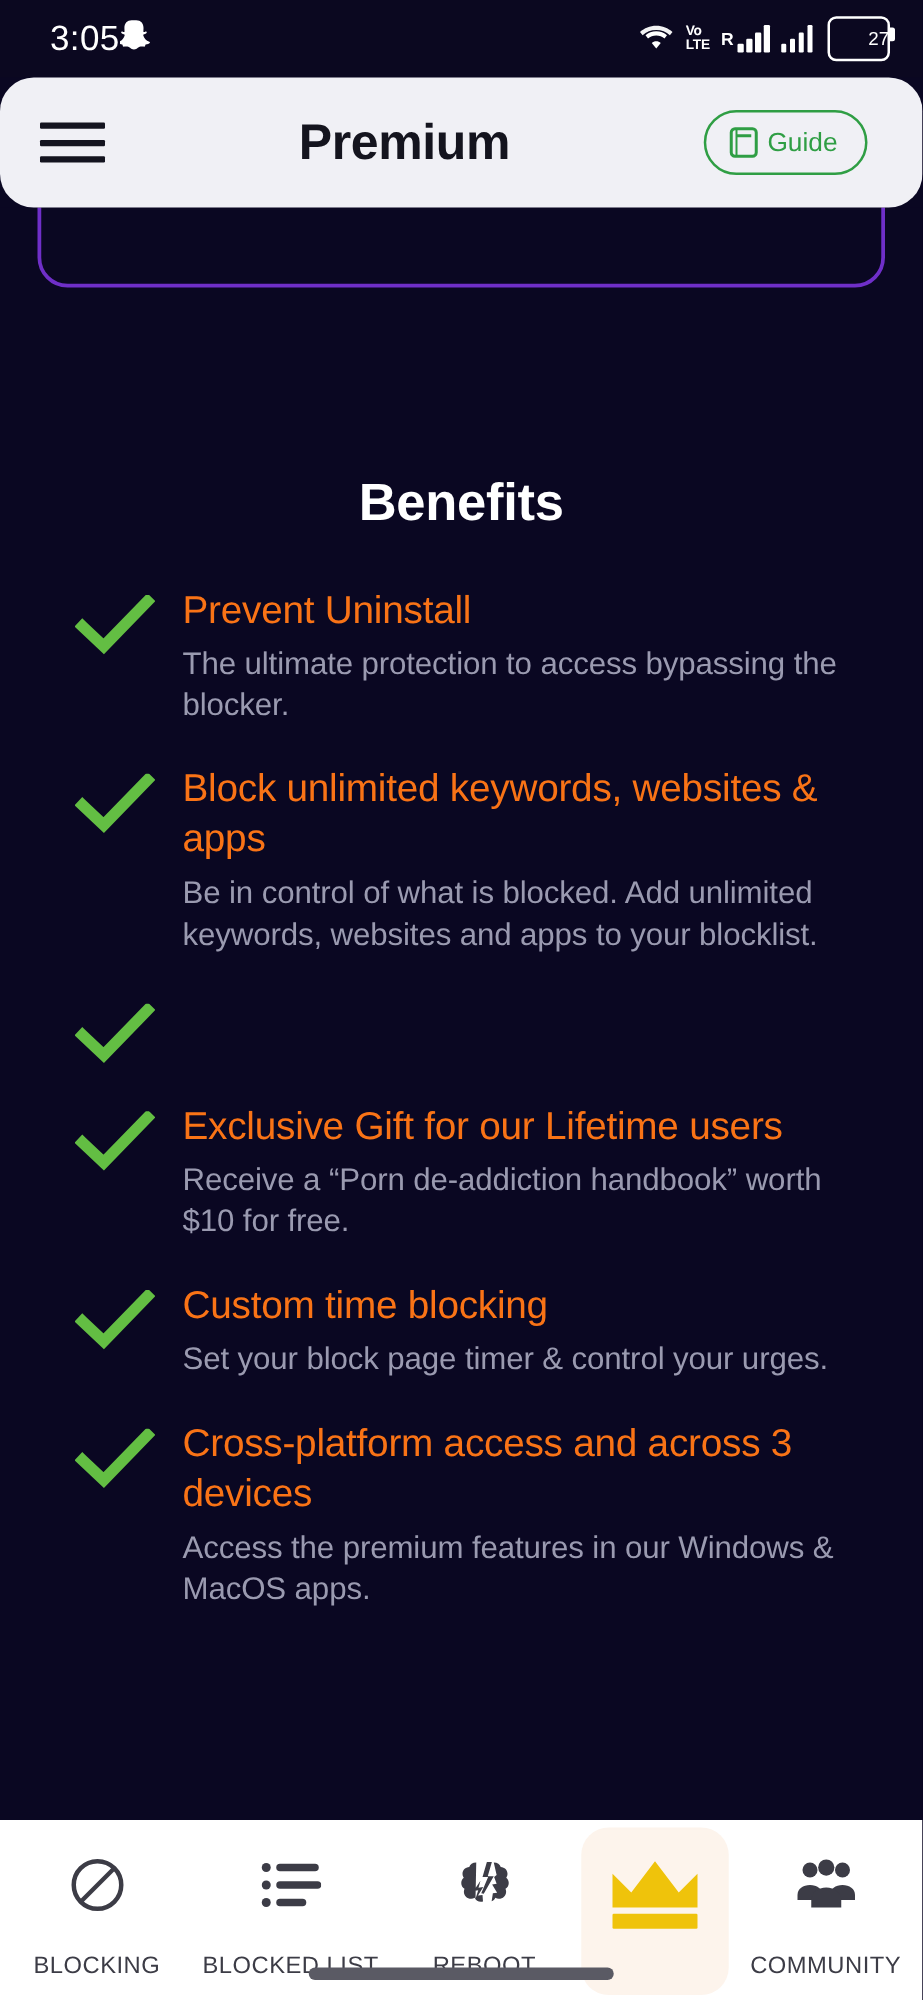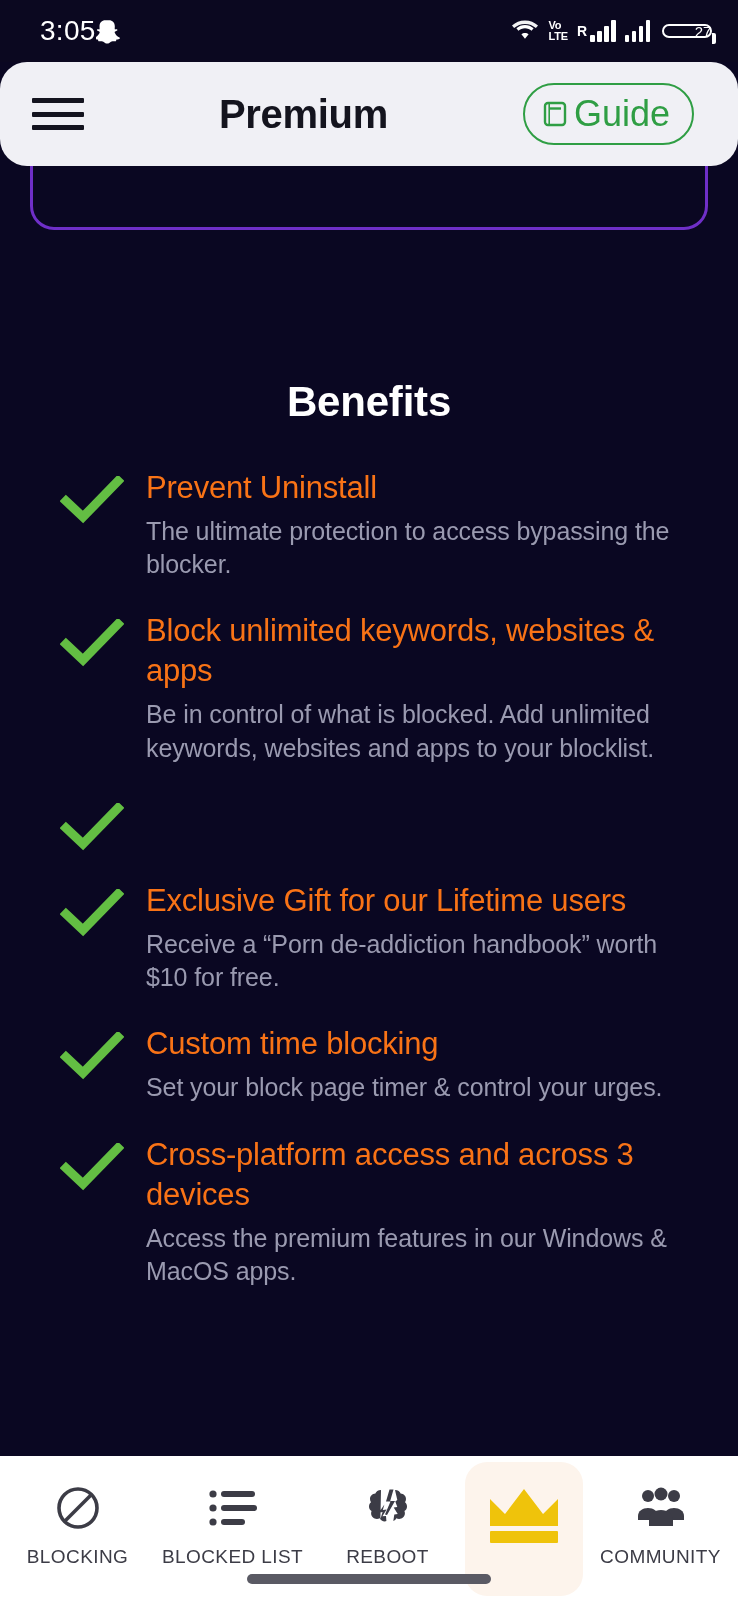--- a/index.html
+++ b/index.html
@@ -10,55 +10,55 @@
     overflow:hidden;
   }
   .phone { position:relative; width:738px; height:1600px; background:#0a0722; display:flex; flex-direction:column; }
 
   
   .statusbar {
     height:62px; background:#0b0820; flex:0 0 62px;
     display:flex; align-items:center; justify-content:space-between;
     padding:0 26px 0 40px; color:#ffffff;
   }
-  .sb-left { display:flex; align-items:flex-end; }
+  .sb-left { display:flex; align-items:flex-start; }
   .sb-clock { font-size:28px; font-weight:400; letter-spacing:0.3px; color:#fff; }
   .sb-right { display:flex; align-items:center; gap:9px; }
   .ghost-icon { width:26px; height:28px; display:block; }
   .wifi-icon { width:30px; height:24px; display:block; }
   .volte { display:flex; flex-direction:column; align-items:flex-start; line-height:1; }
   .volte span { font-size:11px; font-weight:700; letter-spacing:-0.2px; }
   .sig-group { display:flex; align-items:flex-end; gap:2px; }
   .sig-r { font-size:14px; font-weight:600; margin-right:1px; align-self:center; }
   .bars { display:flex; align-items:flex-end; gap:2.5px; height:22px; }
   .bars i { width:4.5px; background:#fff; display:block; border-radius:1px; }
   .b1{height:7px;} .b2{height:11px;} .b3{height:16px;} .b4{height:22px;}
   .battery {
-    width:50px; height:14px; border:2.5px solid #fff; border-radius:7px;
+    width:50px; height:36px; border:2.5px solid #fff; border-radius:7px;
     display:flex; align-items:center; justify-content:center; position:relative; margin-left:3px;padding-left:32px;
   }
   .battery::after { content:""; position:absolute; right:-6px; top:7px; width:4px; height:11px; background:#fff; border-radius:0 2px 2px 0; }
   .battery span { font-size:15px; font-weight:500; line-height:1; }
 
   
   .appbar {
     flex:0 0 104px; height:104px; background:#f0f0f5;
     display:flex; align-items:center; justify-content:space-between;
     padding:0 44px 0 32px; position:relative; z-index:5;border-radius:27px;
   }
   .hamburger { width:52px; height:40px; display:flex; flex-direction:column; justify-content:space-between; padding:4px 0; cursor:pointer; }
   .hamburger i { display:block; height:5px; background:#14141f; border-radius:1px; width:100%; }
   .appbar-title { font-size:40px; font-weight:700; color:#14141e; letter-spacing:-0.3px; }
   .guide-btn {
     display:flex; align-items:center; gap:7px;
     border:2.5px solid #2f9e44; border-radius:40px;
     padding:11px 22px 11px 18px; color:#2f9e44; background:transparent; cursor:pointer;
   }
   .guide-btn .book-icon { width:24px; height:26px; display:block; }
-  .guide-btn .label { font-size:36px; font-weight:400; line-height:1; }
+  .guide-btn .label { font-size:21px; font-weight:400; line-height:1; }
 
   
   .content { flex:1 1 auto; background:#0a0722; position:relative; overflow:hidden; }
 
   .card-peek {
     position:absolute; top:-56px; left:30px; right:30px; height:120px;
     border:3px solid #6f2fc8; border-radius:24px; background:#0a0722;
   }
 
   .section-title {
@@ -80,21 +80,21 @@
     margin-top:7px; letter-spacing:-0.1px;
   }
 
   
   .bottomnav {
     flex:0 0 144px; height:144px; background:#ffffff;
     display:flex; align-items:flex-start; justify-content:space-around;
     padding-top:18px; position:relative; z-index:5;
   }
   .nav-item {
-    display:flex; flex-direction:column; align-items:center; justify-content:flex-start;
+    display:flex; flex-direction:column; align-items:center; justify-content:space-between;
     gap:12px; flex:1 1 0; cursor:pointer; position:relative; padding-top:8px;
     height:110px;
   }
   .nav-item .nav-icon { width:52px; height:52px; display:flex; align-items:center; justify-content:center; }
   .nav-item .nav-icon svg { display:block; }
   .nav-label { font-size:19px; letter-spacing:0.4px; color:#3c3c46; font-weight:400; }
   .nav-item.active {
     background:#fdf4ec; border-radius:22px; margin:-12px 0;
     padding-top:20px; height:134px; max-width:118px;
   }

